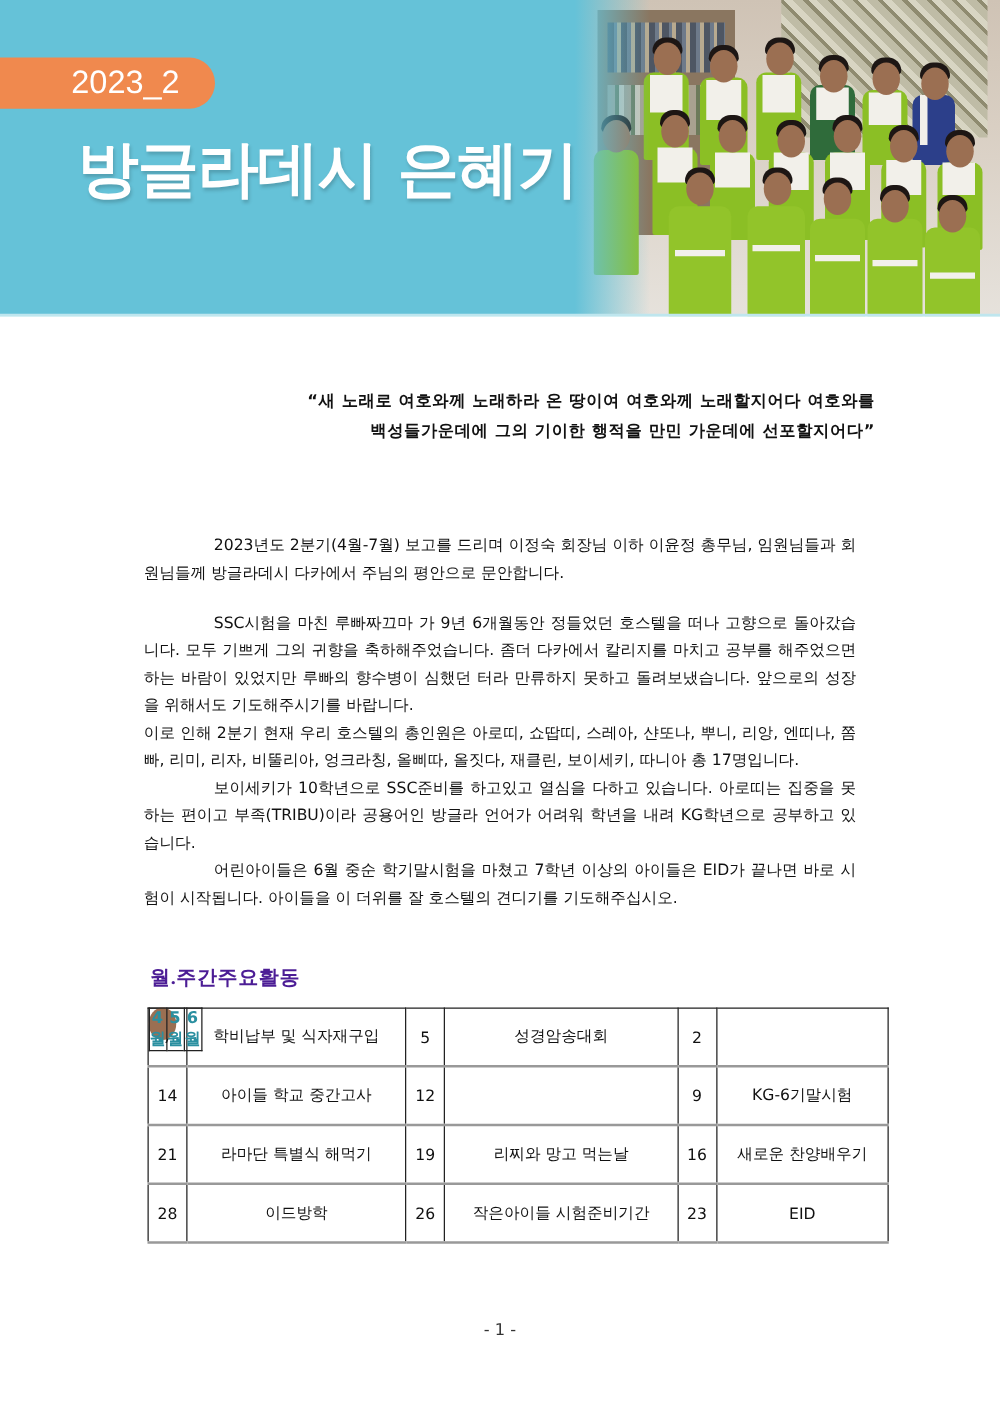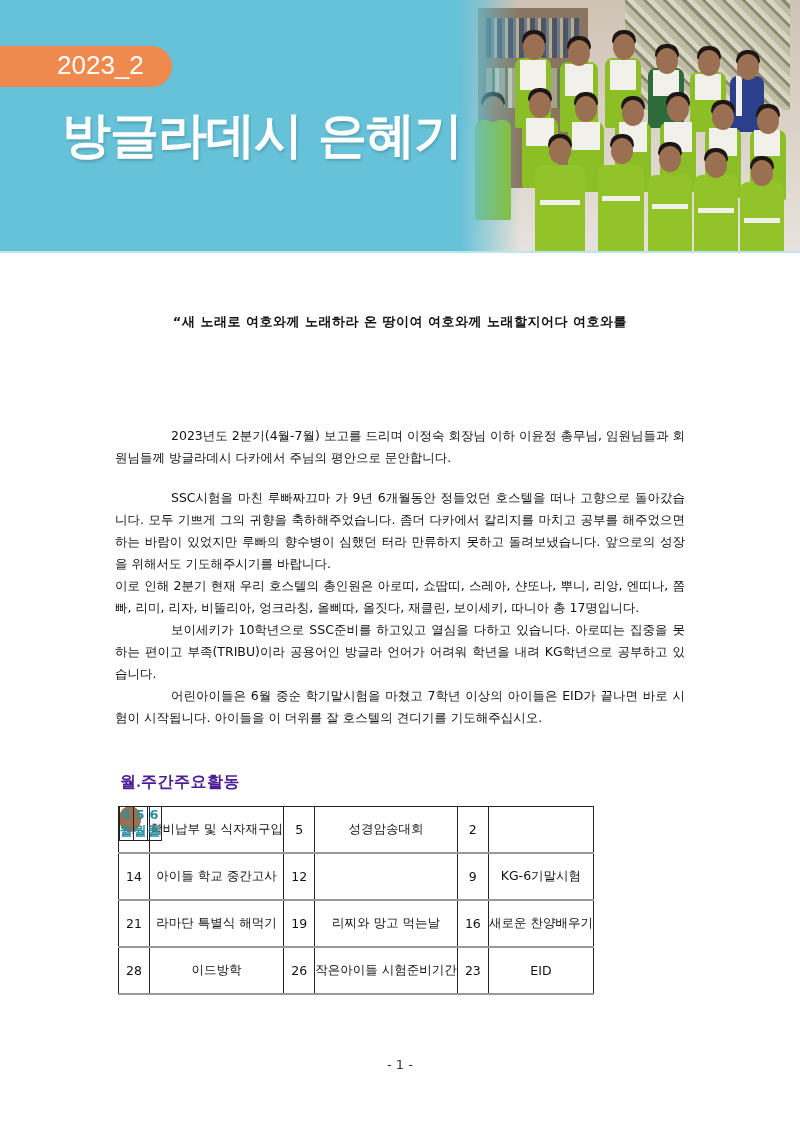--- a/index.html
+++ b/index.html
@@ -17,30 +17,30 @@
   .shelf .books { position:absolute; left:8px; top:10px; width:94px; height:40px; background:repeating-linear-gradient(90deg,#4e5663 0 5px,#6e7a8a 5px 8px,#b8aa90 8px 11px); }
   .shelf .books2 { position:absolute; left:8px; top:60px; width:94px; height:40px; background:repeating-linear-gradient(90deg,#a9a190 0 6px,#6d7a5a 6px 9px,#cfc7b8 9px 13px); }
   .curtain { position:absolute; left:165px; top:0; width:165px; height:110px; background:repeating-linear-gradient(45deg,#bfbca6 0 6px,#8f8b70 6px 9px,#d8d5c3 9px 14px); }
   .fade-left { position:absolute; left:0; top:0; width:60px; height:253px; background:linear-gradient(90deg,#65c2d8 0%,rgba(101,194,216,0) 100%); }
   .head { position:absolute; width:22px; height:26px; border-radius:50%; background:#9b6f52; }
   .hair { position:absolute; width:24px; height:14px; border-radius:12px 12px 4px 4px; background:#1d1614; }
   .dress { position:absolute; background:#8bbf25; border-radius:8px 8px 2px 2px; }
   .sash { position:absolute; background:#f2f0ea; }
 
   
-  .quote { position:absolute; left:100px; top:310px; width:600px; text-align:center; font-size:13px; line-height:24px; font-weight:bold; letter-spacing:0.5px; }
+  .quote { position:absolute; left:100px; top:310px; width:600px; text-align:right; font-size:13px; line-height:24px; font-weight:bold; letter-spacing:0.5px; }
   .quote .ref { font-weight:bold; }
 
   .body-text { position:absolute; left:115px; width:570px; font-size:12.5px; line-height:22px; text-align:justify; }
   .indent { text-indent:56px; }
   .p { margin:0; }
 
   .section-title { position:absolute; left:120px; top:772px; font-size:16px; font-weight:bold; color:#4c1d95; letter-spacing:0.5px;font-family:Liberation Serif, serif; }
 
-  table.sched { position:absolute; left:118px; top:806px; width:476px; border-collapse:collapse; font-size:12.5px; }
+  table.sched { position:absolute; left:118px; top:806px; width:593px; border-collapse:collapse; font-size:12.5px; }
   table.sched td { border:1px solid #222; text-align:center; vertical-align:middle; padding:0; }
   table.sched tr.head td { height:20px; color:#2a8fa0; font-weight:bold; font-size:13px; }
   table.sched tr.row td { height:45px; }
   table.sched td.day { width:30px; }
   table.sched tr.row.grey td { border-top:2px solid #999; }
   table.sched tr.last td { border-bottom:2px solid #999; }
 
   .page-num { position:absolute; left:0; top:1057px; width:800px; text-align:center; font-size:13px; color:#333; }
 </style>
 </head>
@@ -133,20 +133,21 @@
       <div class="hair" style="left:290px;top:156px;"></div>
       <div class="head" style="left:291px;top:160px;"></div>
 
     <div class="fade-left"></div>
   </div>
   <div class="banner-edge"></div>
 </div>
 
 <div class="quote">
   <div>“새 노래로 여호와께 노래하라 온 땅이여 여호와께 노래할지어다 여호와를</div>
+  <div>백성들가운데에 그의 기이한 행적을 만민 가운데에 선포할지어다”</div>
 </div>
 
 <div class="body-text" style="top:425px;">
   <p class="p indent">2023년도 2분기(4월-7월) 보고를 드리며 이정숙 회장님 이하 이윤정 총무님, 임원님들과 회원님들께 방글라데시 다카에서 주님의 평안으로 문안합니다.</p>
 </div>
 
 <div class="body-text" style="top:487px;">
   <p class="p indent">SSC시험을 마친 루빠짜끄마 가 9년 6개월동안 정들었던 호스텔을 떠나 고향으로 돌아갔습니다. 모두 기쁘게 그의 귀향을 축하해주었습니다. 좀더 다카에서 칼리지를 마치고 공부를 해주었으면 하는 바람이 있었지만 루빠의 향수병이 심했던 터라 만류하지 못하고 돌려보냈습니다. 앞으로의 성장을 위해서도 기도해주시기를 바랍니다.</p>
   <p class="p">이로 인해 2분기 현재 우리 호스텔의 총인원은 아로띠, 쇼땁띠, 스레아, 샨또나, 뿌니, 리앙, 엔띠나, 쫌빠, 리미, 리자, 비뚤리아, 엉크라칭, 올삐따, 올짓다, 재클린, 보이세키, 따니아 총 17명입니다.</p>
   <p class="p indent">보이세키가 10학년으로 SSC준비를 하고있고 열심을 다하고 있습니다. 아로띠는 집중을 못하는 편이고 부족(TRIBU)이라 공용어인 방글라 언어가 어려워 학년을 내려 KG학년으로 공부하고 있습니다.</p>

